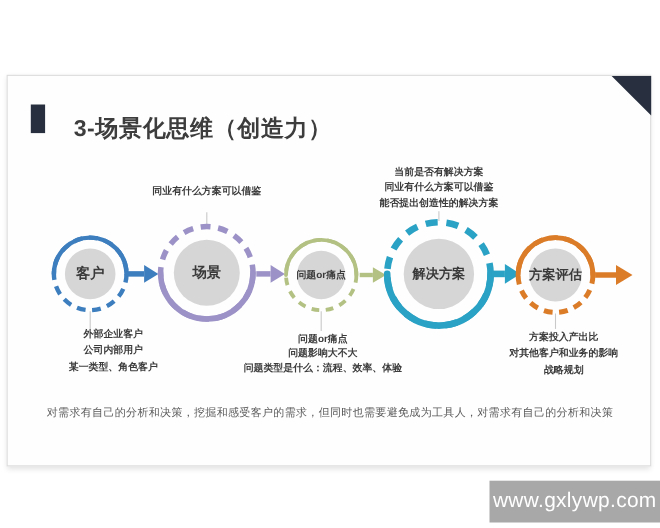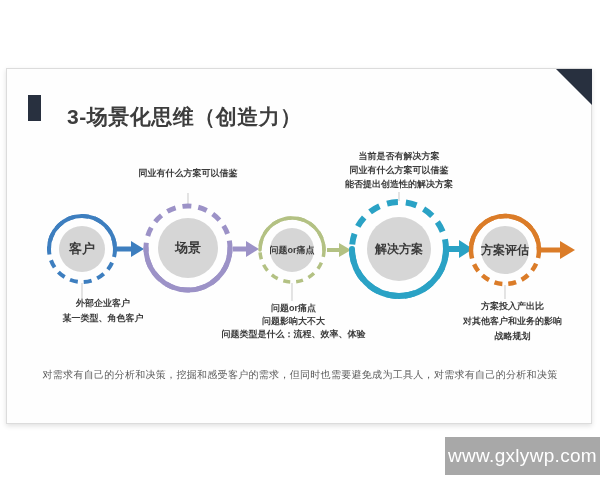--- a/index.html
+++ b/index.html
@@ -132,20 +132,21 @@
   </div>
 
   <div class="note note-above-solution">
     <div class="note-line">当前是否有解决方案</div>
     <div class="note-line">同业有什么方案可以借鉴</div>
     <div class="note-line">能否提出创造性的解决方案</div>
   </div>
 
   <div class="note note-below-customer">
     <div class="note-line">外部企业客户</div>
+    <div class="note-line">公司内部用户</div>
     <div class="note-line">某一类型、角色客户</div>
   </div>
 
   <div class="note note-below-pain">
     <div class="note-line">问题or痛点</div>
     <div class="note-line">问题影响大不大</div>
     <div class="note-line">问题类型是什么：流程、效率、体验</div>
   </div>
 
   <div class="note note-below-eval">

